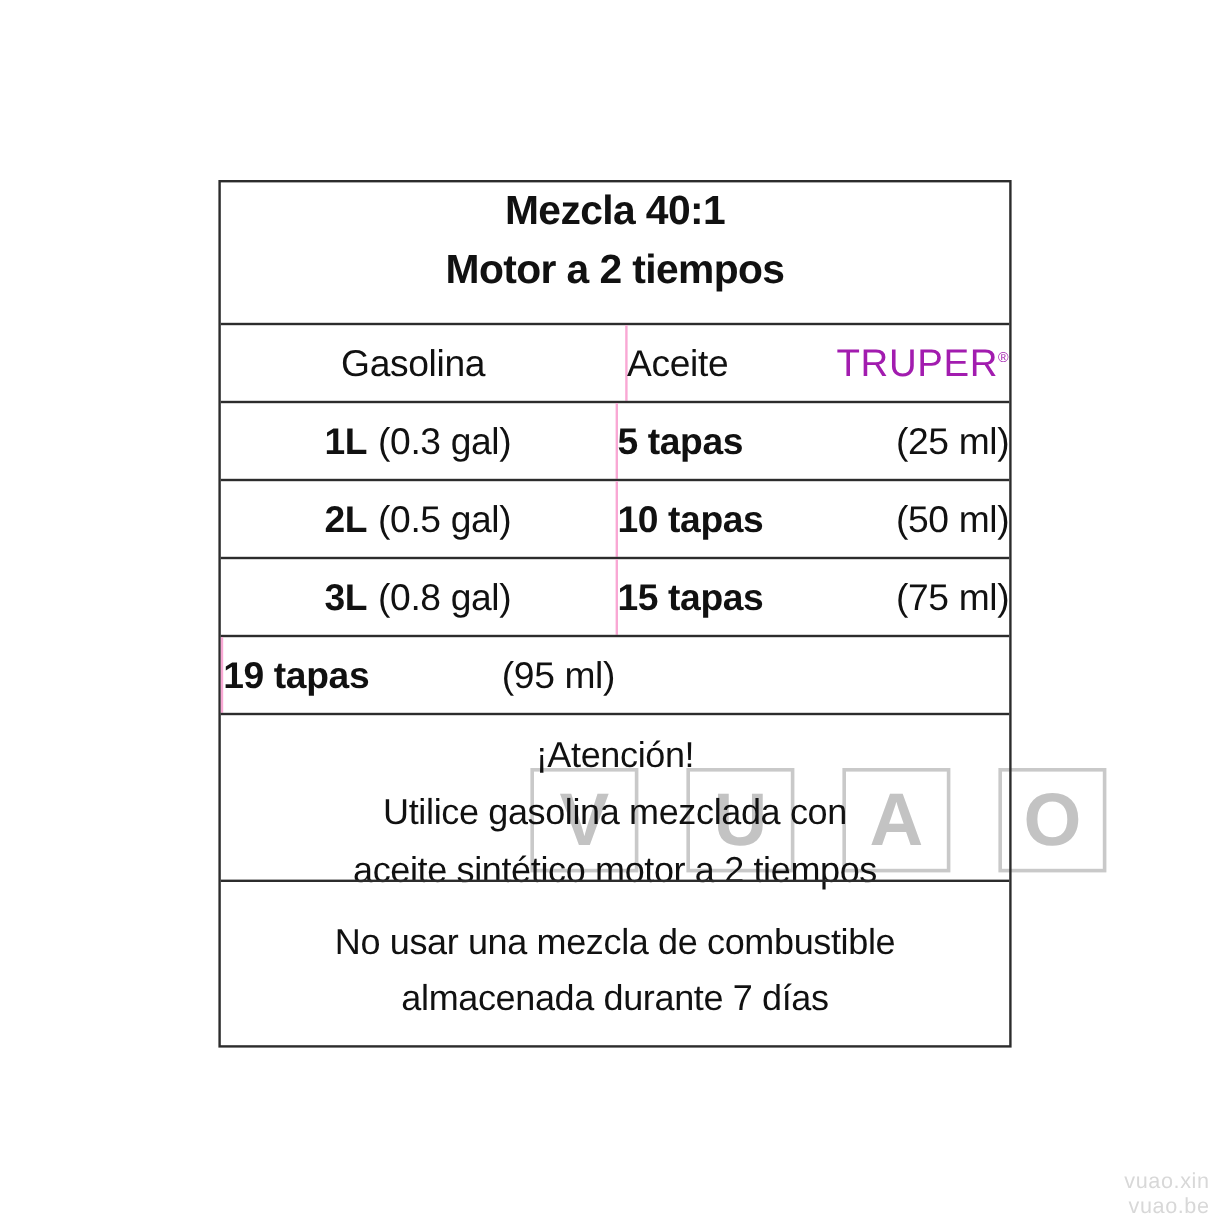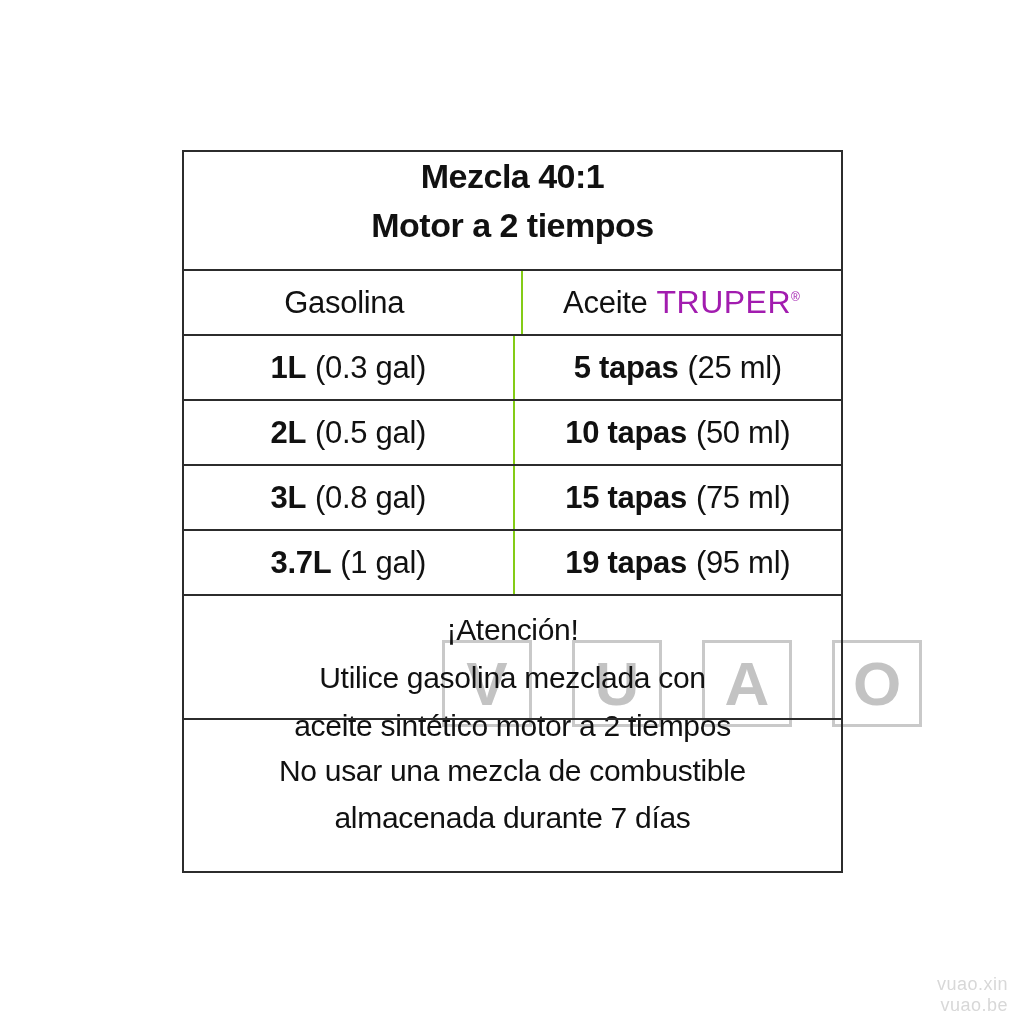--- a/index.html
+++ b/index.html
@@ -79,21 +79,21 @@
     font-weight: bold;
     font-size: 34px;
     line-height: 49px;
     letter-spacing: -0.5px;
   }
 
   .two-col {
     display: grid;
     grid-template-columns: 1fr 1fr;
   }
-  .two-col .cell-right { border-left: 2px solid #84cc16; }
+  .two-col .cell-right { border-left: 2px solid #f9a8d4; justify-content: space-between; }
 
   .sec-colhead { height: 65px; gap: 16px; }
   .sec-row     { height: 65px; }
 
   .cell {
     display: flex;
     align-items: center;
     justify-content: center;
     gap: 9px;
     font-size: 31px;
@@ -110,21 +110,21 @@
     letter-spacing: 0.5px;
     position: relative;
   }
   .brand sup {
     font-size: 12px;
     vertical-align: super;
     line-height: 0;
   }
 
   .sec-attention {
-    height: 124px;
+    height: 139px;
     text-align: center;
     font-size: 30px;
     line-height: 48px;
     padding-top: 10px;
     letter-spacing: -0.3px;
   }
   .sec-warning {
     flex: 1;
     text-align: center;
     font-size: 30px;
@@ -195,24 +195,20 @@
         <span class="qty">3L</span>
         <span class="note">(0.8 gal)</span>
       </div>
       <div class="cell cell-right">
         <span class="qty">15 tapas</span>
         <span class="note">(75 ml)</span>
       </div>
     </div>
 
     <div class="sec sec-row two-col">
-      <div class="cell cell-left">
-        <span class="qty">3.7L</span>
-        <span class="note">(1 gal)</span>
-      </div>
       <div class="cell cell-right">
         <span class="qty">19 tapas</span>
         <span class="note">(95 ml)</span>
       </div>
     </div>
 
     <div class="sec sec-attention">
       <div>¡Atención!</div>
       <div>Utilice gasolina mezclada con</div>
       <div>aceite sintético motor a 2 tiempos</div>

